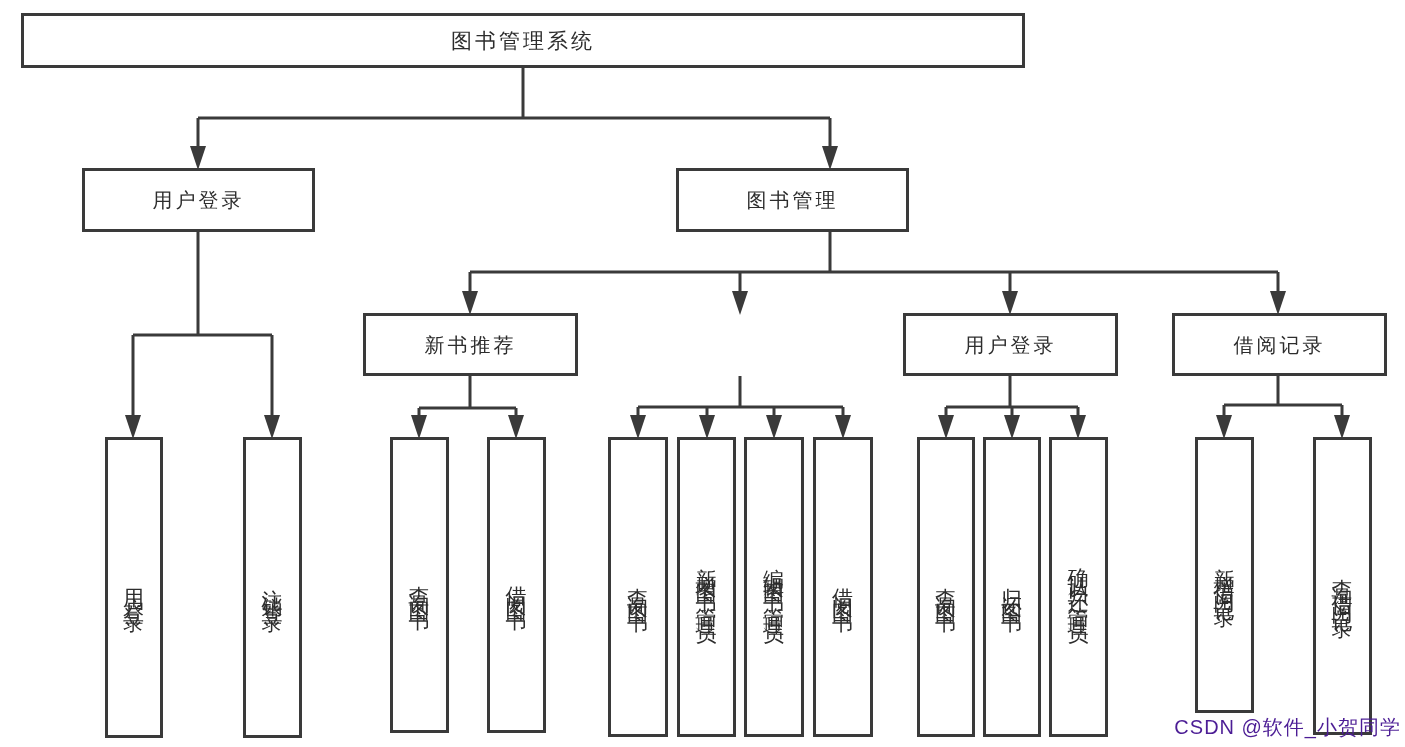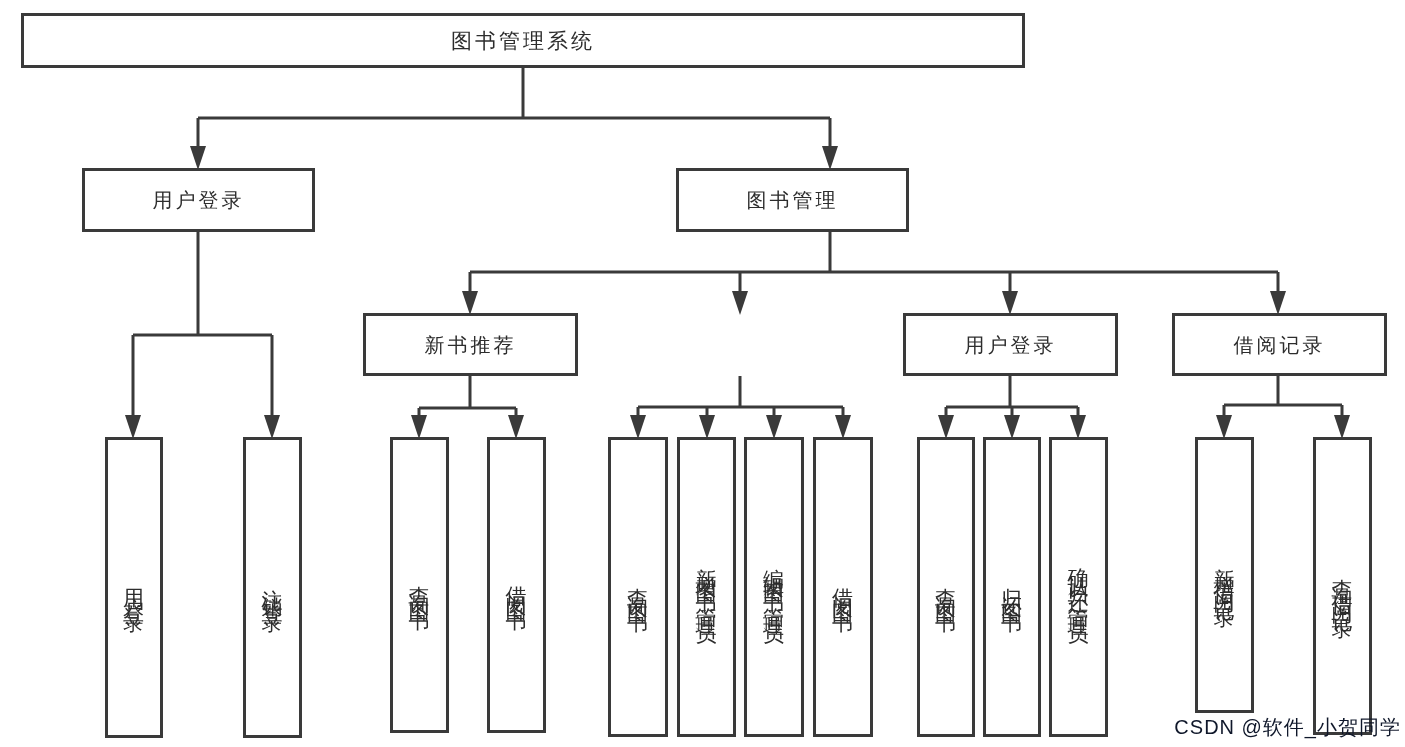--- a/index.html
+++ b/index.html
@@ -35,21 +35,21 @@
     font-size: 21px;
     letter-spacing: 8px;
     line-height: 1;
   }
   .watermark {
     position: absolute;
     top: 714px;
     right: 4px;
     font-size: 20px;
     letter-spacing: 1px;
-    color: #0f172a;
+    color: #4c1d95;
     white-space: nowrap;
   }
 </style>
 </head>
 <body>
 
 <div class="stage">
 
   <svg class="connectors" viewBox="0 0 1405 747" xmlns="http://www.w3.org/2000/svg">
     <g stroke="#3a3a3a" stroke-width="3" fill="none">

